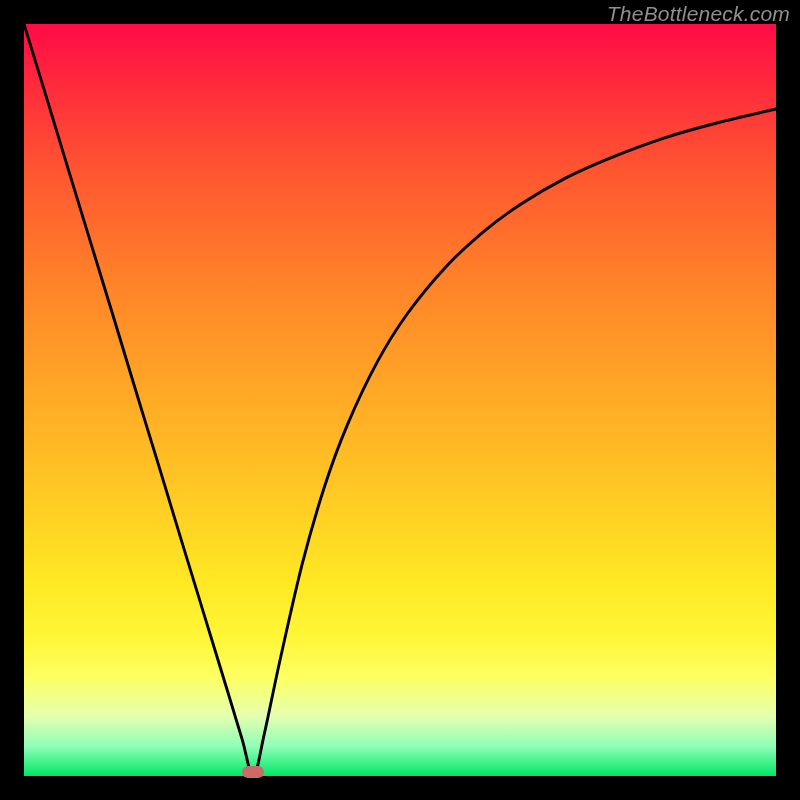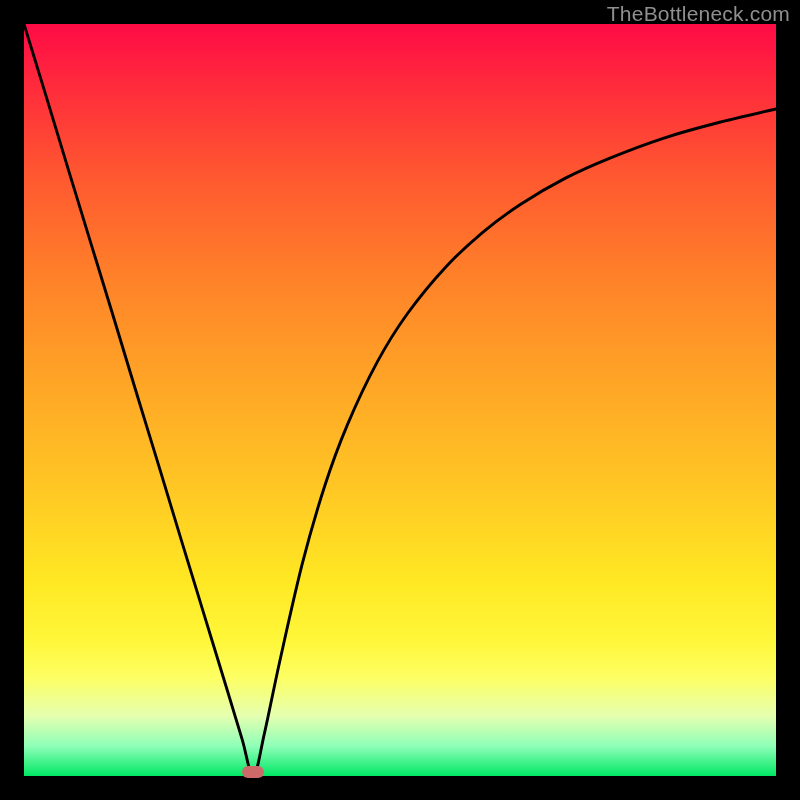--- a/index.html
+++ b/index.html
@@ -53,20 +53,21 @@
     transform: translate(-50%, -50%);
   }
   .watermark {
     position: absolute;
     top: 2px;
     right: 10px;
     font-family: Arial, Helvetica, sans-serif;
     font-size: 21px;
     color: #8f8f8f;
     letter-spacing: 0.2px;
+    font-style: italic;
   }
 </style>
 </head>
 <body>
 <div class="frame">
 
   <div class="plot-area">
     <svg class="curve" viewBox="0 0 752 752" preserveAspectRatio="none">
       <path d="M 0.00 0.00 C 3.76 12.28 15.04 49.01 22.56 73.70 C 30.08 98.39 37.60 123.45 45.12 148.14 C 52.64 172.83 60.16 197.27 67.68 221.84 C 75.20 246.41 82.72 270.85 90.24 295.54 C 97.76 320.23 105.28 345.29 112.80 369.98 C 120.32 394.67 127.84 418.99 135.36 443.68 C 142.88 468.37 150.40 493.44 157.92 518.13 C 165.44 542.82 172.96 567.26 180.48 591.82 C 188.00 616.39 196.77 644.97 203.04 665.52 C 209.31 686.07 213.69 700.74 218.08 715.15 C 222.47 729.57 225.60 753.13 229.36 752.00 C 233.12 750.87 236.25 727.43 240.64 708.38 C 245.03 689.33 249.41 665.77 255.68 637.70 C 261.95 609.62 270.72 569.26 278.24 539.94 C 285.76 510.61 293.28 484.91 300.80 461.73 C 308.32 438.54 314.59 421.50 323.36 400.82 C 332.13 380.14 343.41 356.20 353.44 337.65 C 363.47 319.10 372.24 305.19 383.52 289.52 C 394.80 273.85 408.59 257.18 421.12 243.65 C 433.65 230.11 446.19 218.83 458.72 208.30 C 471.25 197.78 482.53 189.50 496.32 180.48 C 510.11 171.46 526.40 161.93 541.44 154.16 C 556.48 146.39 570.27 140.50 586.56 133.86 C 602.85 127.21 621.65 120.07 639.20 114.30 C 656.75 108.54 673.04 104.15 691.84 99.26 C 710.64 94.38 741.97 87.36 752.00 84.98 "></path>
     </svg>

